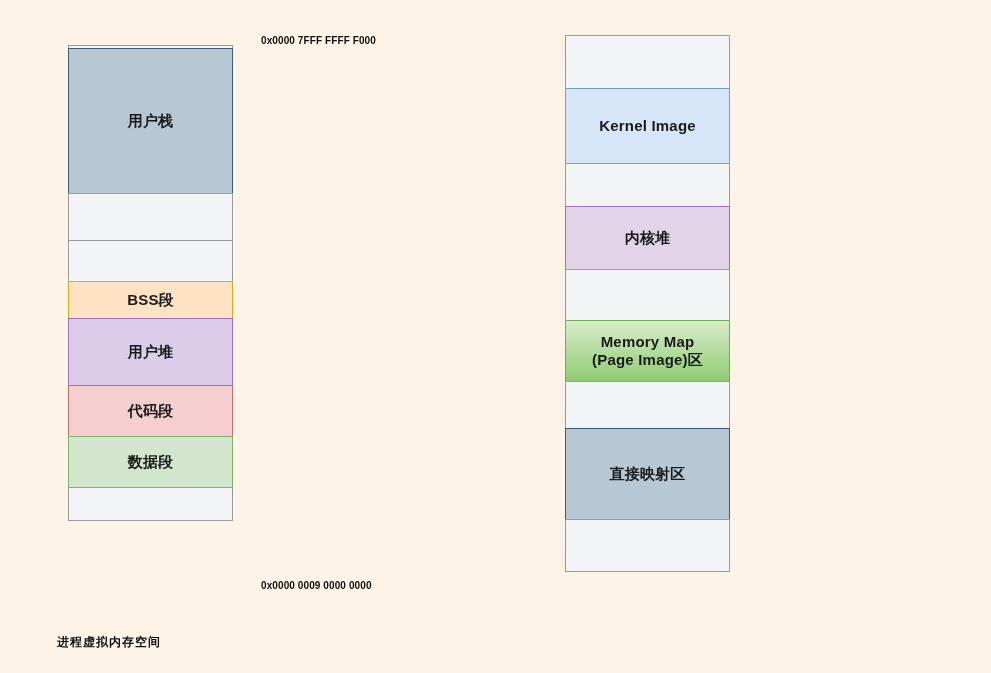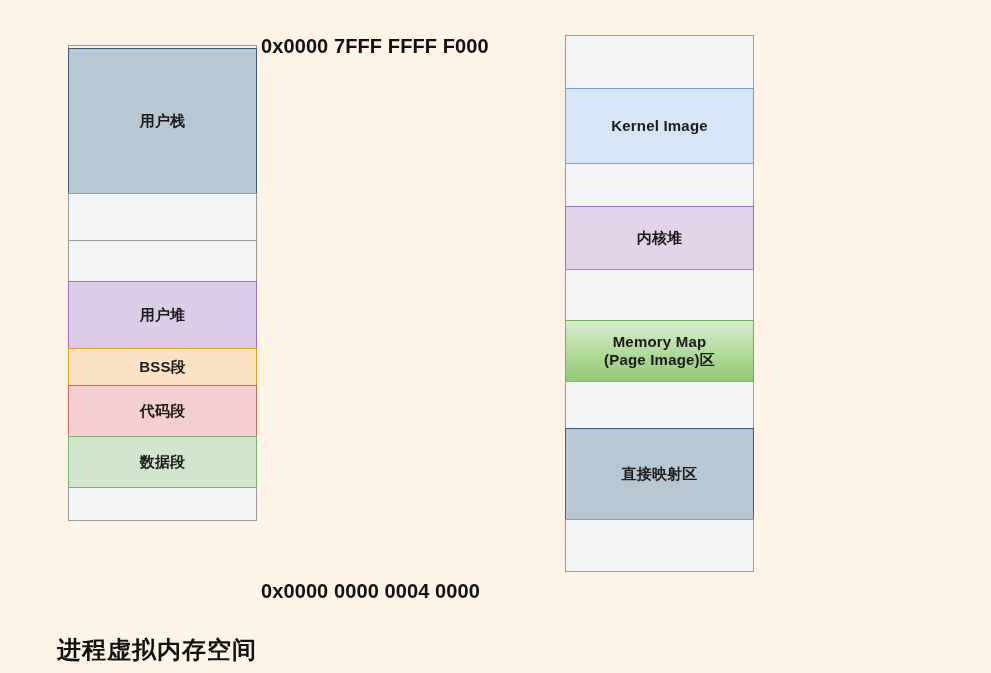--- a/index.html
+++ b/index.html
@@ -24,21 +24,21 @@
   .column {
     position: absolute;
     top: 0;
     height: 673px;
   }
   #col-process { left: 0; width: 500px; }
   #col-kernel  { left: 495px; width: 496px; }
 
   .stack {
     position: absolute;
-    width: 189px;
+    width: 165px;
     box-sizing: border-box;
   }
   #process-stack { left: 68px; top: 45px; }
   #kernel-stack  { left: 70px;  top: 35px; }
 
   
   .block {
     box-sizing: border-box;
     width: 100%;
     position: relative;
@@ -68,69 +68,69 @@
   .fill-mauve     { background: #e2d3e8; border-color: #9b6fc4; }
   .fill-gradgreen {
     background: linear-gradient(to bottom, #d8edca 0%, #8fcb72 100%);
     border-color: #6fae52;
   }
 
   
   .addr-layer { position: absolute; inset: 0; pointer-events: none; }
   .addr {
     position: absolute;
-    font-size: 20px;
+    font-size: 10px;
     font-weight: bold;
     color: #111;
     white-space: nowrap;
     letter-spacing: .1px;
   }
   #process-addrs .addr { left: 261px; }
 
   
   .caption {
     position: absolute;
-    font-size: 24px;
+    font-size: 12px;
     font-weight: bold;
     color: #111;
     letter-spacing: 1px;
     white-space: nowrap;
   }
   #caption-process { left: 57px;  top: 634px; }
 </style>
 </head>
 <body>
 
 <div class="diagram-root">
 
   <div class="column" id="col-process">
     <div class="stack" id="process-stack">
         <div class="block fill-gapgray" style="height: 4px; margin-top: 0px;"></div>
         <div class="block fill-slate" style="height: 146px; margin-top: -1px;">
           <span class="block-label">用户栈</span>
         </div>
         <div class="block fill-gapgray" style="height: 48px; margin-top: -1px;"></div>
         <div class="block fill-gapgray" style="height: 42px; margin-top: -1px;"></div>
+        <div class="block fill-orange" style="height: 38px; margin-top: -1px;">
+          <span class="block-label">BSS段</span>
+        </div>
         <div class="block fill-violet" style="height: 68px; margin-top: -1px;">
           <span class="block-label">用户堆</span>
-        </div>
-        <div class="block fill-orange" style="height: 38px; margin-top: -1px;">
-          <span class="block-label">BSS段</span>
         </div>
         <div class="block fill-red" style="height: 52px; margin-top: -1px;">
           <span class="block-label">代码段</span>
         </div>
         <div class="block fill-green" style="height: 52px; margin-top: -1px;">
           <span class="block-label">数据段</span>
         </div>
         <div class="block fill-gapgray" style="height: 34px; margin-top: -1px;"></div>
       </div>
     <div class="addr-layer" id="process-addrs">
         <div class="addr" style="top: 35px;">0x0000 7FFF FFFF F000</div>
-        <div class="addr" style="top: 580px;">0x0000 0000 0004 0000</div>
+        <div class="addr" style="top: 580px;">0x0000 0009 0000 0000</div>
       </div>
     <div class="caption" id="caption-process">进程虚拟内存空间</div>
   </div>
 
   <div class="column" id="col-kernel">
     <div class="stack" id="kernel-stack">
         <div class="block fill-gapgray" style="height: 54px; margin-top: 0px;"></div>
         <div class="block fill-lightblue" style="height: 76px; margin-top: -1px; text-align: right;">
           <span class="block-label">Kernel Image</span>
         </div>

